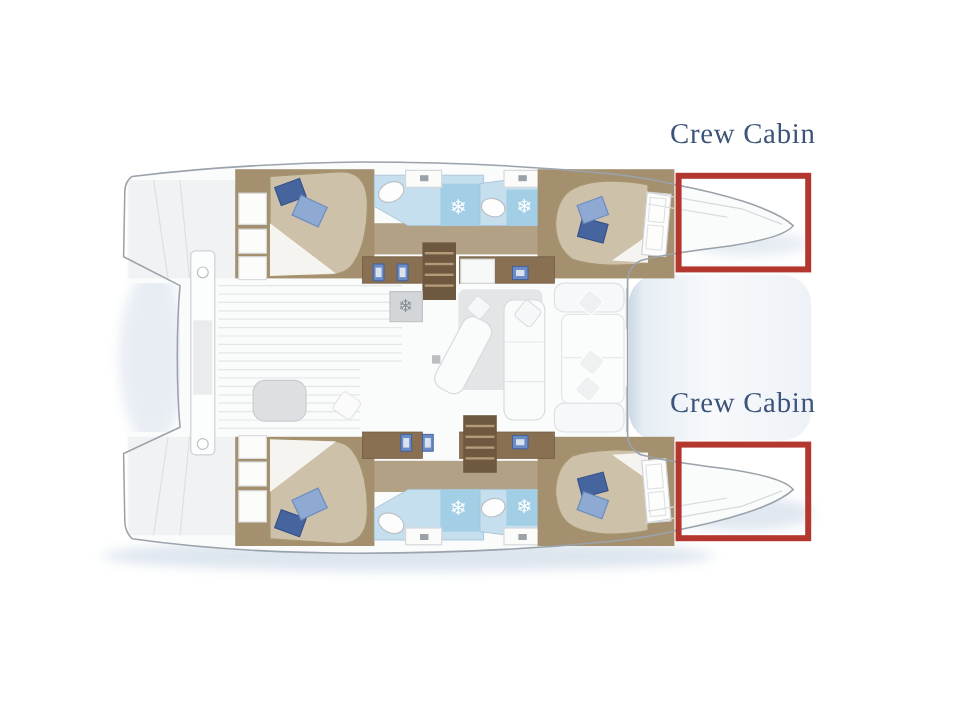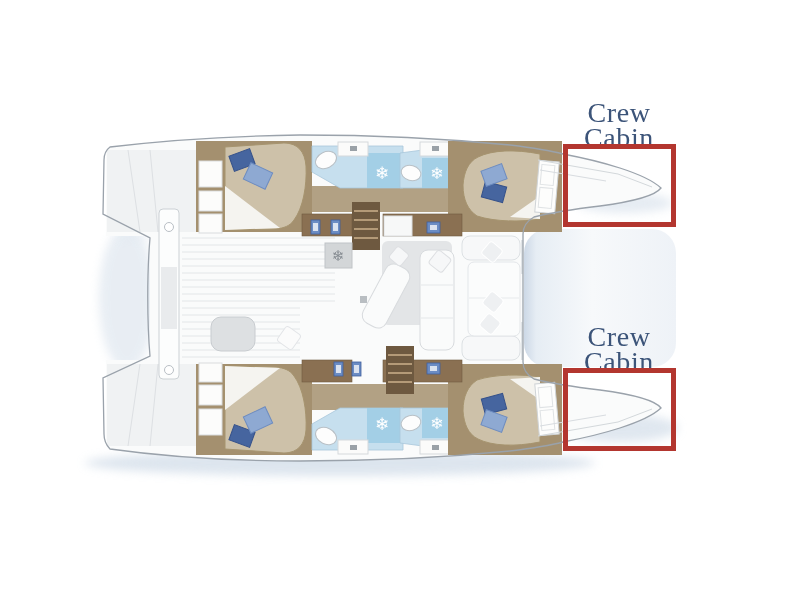--- a/index.html
+++ b/index.html
@@ -9,21 +9,21 @@
     height: 600px;
     background: #ffffff;
     overflow: hidden;
     font-family: "Liberation Serif", serif;
   }
   .stage svg { position: absolute; left: 0; top: 0; }
   .crew-label {
     position: absolute;
     width: 140px;
     text-align: center;
-    font-size: 28px;
+    font-size: 24px;
     line-height: 25px;
     letter-spacing: 0.6px;
     color: #3c5479;
     font-weight: 500;
   }
   .crew-label.top { left: 549px; top: 100px; }
   .crew-label.bottom { left: 549px; top: 324px; }
   .crew-box {
     position: absolute;
     width: 113px;

